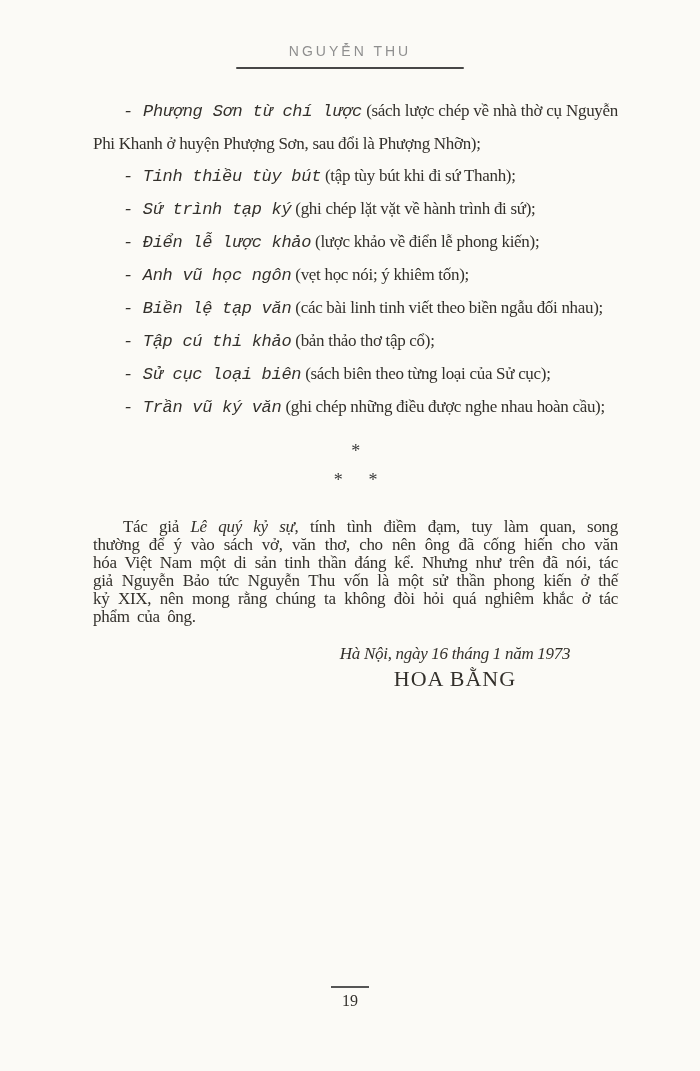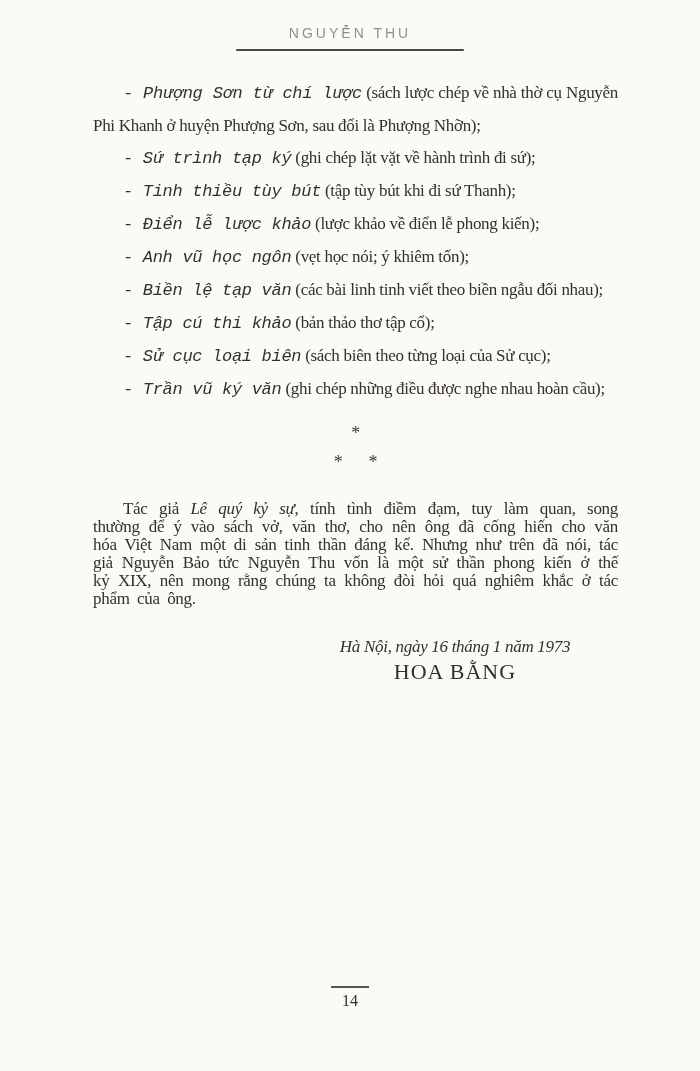--- a/index.html
+++ b/index.html
@@ -12,21 +12,21 @@
   html,body { background:#e8e8e6; }
   .page {
     position:relative;
     width:700px; height:1071px;
     margin:0 auto;
     background:var(--paper);
     overflow:hidden;
     font-family:"Liberation Serif", serif;
     color:var(--ink);
   }
-  .header { padding-top:25px; }
+  .header { padding-top:43px; }
   .header-title {
     display:block; text-align:center;
     font-family:"Liberation Sans", sans-serif;
     font-size:14px; letter-spacing:3px;
     color:var(--muted);
   }
   .header-rule {
     width:228px; height:2px; background:var(--rule);
     margin:8px auto 0; border-radius:1px;
   }
@@ -41,21 +41,21 @@
   .work-title { font-style:italic;font-family:Liberation Mono, monospace; }
   .separator { margin-top:16px; text-align:center; font-size:18px; line-height:22px; color:#3a3a3a; }
   .sep-row2 { margin-top:7px; }
   .sep-row2 .star { display:inline-block; padding:0 13px; }
   .closing {
     margin-top:27px;
     text-indent:30px; text-align:justify;
     line-height:18px; word-spacing:3.5px;
   }
   .closing .book-title { font-style:italic; }
-  .signoff { width:250px; margin:26px 38px 0 auto; text-align:center; }
+  .signoff { width:250px; margin:15px 38px 0 auto; text-align:center; }
   .dateline { display:block; font-style:italic; font-size:17px; line-height:26px; }
   .author { display:block; font-weight:normal; font-size:22px; letter-spacing:1px; line-height:24px; }
   .footer { position:absolute; left:0; right:0; top:986px; text-align:center; }
   .footer-rule { width:38px; height:2px; background:#555; margin:0 auto; }
   .page-number { display:block; margin-top:4px; font-size:16px; }
 </style>
 </head>
 <body>
 
 <div class="page">
@@ -64,23 +64,23 @@
     <span class="header-title">NGUYỄN THU</span>
     <div class="header-rule"></div>
   </div>
 
   <div class="content">
 
     <div>
 
         <p class="work"><span class="work-title">- Phượng Sơn từ chí lược</span><span class="work-desc"> (sách lược chép về nhà thờ cụ Nguyễn Phi Khanh ở huyện Phượng Sơn, sau đổi là Phượng Nhỡn);</span></p>
 
+        <p class="work"><span class="work-title">- Tinh thiều tùy bút</span><span class="work-desc"> (tập tùy bút khi đi sứ Thanh);</span></p>
+
         <p class="work"><span class="work-title">- Sứ trình tạp ký</span><span class="work-desc"> (ghi chép lặt vặt về hành trình đi sứ);</span></p>
-
-        <p class="work"><span class="work-title">- Tinh thiều tùy bút</span><span class="work-desc"> (tập tùy bút khi đi sứ Thanh);</span></p>
 
         <p class="work"><span class="work-title">- Điển lễ lược khảo</span><span class="work-desc"> (lược khảo về điển lễ phong kiến);</span></p>
 
         <p class="work"><span class="work-title">- Anh vũ học ngôn</span><span class="work-desc"> (vẹt học nói; ý khiêm tốn);</span></p>
 
         <p class="work"><span class="work-title">- Biền lệ tạp văn</span><span class="work-desc"> (các bài linh tinh viết theo biền ngẫu đối nhau);</span></p>
 
         <p class="work"><span class="work-title">- Tập cú thi khảo</span><span class="work-desc"> (bản thảo thơ tập cổ);</span></p>
 
         <p class="work"><span class="work-title">- Sử cục loại biên</span><span class="work-desc"> (sách biên theo từng loại của Sử cục);</span></p>
@@ -98,16 +98,16 @@
 
     <div class="signoff">
       <span class="dateline">Hà Nội, ngày 16 tháng 1 năm 1973</span>
       <span class="author">HOA BẰNG</span>
     </div>
 
   </div>
 
   <div class="footer">
     <div class="footer-rule"></div>
-    <span class="page-number">14</span>
+    <span class="page-number">19</span>
   </div>
 
 </div>
 
 </body></html>

